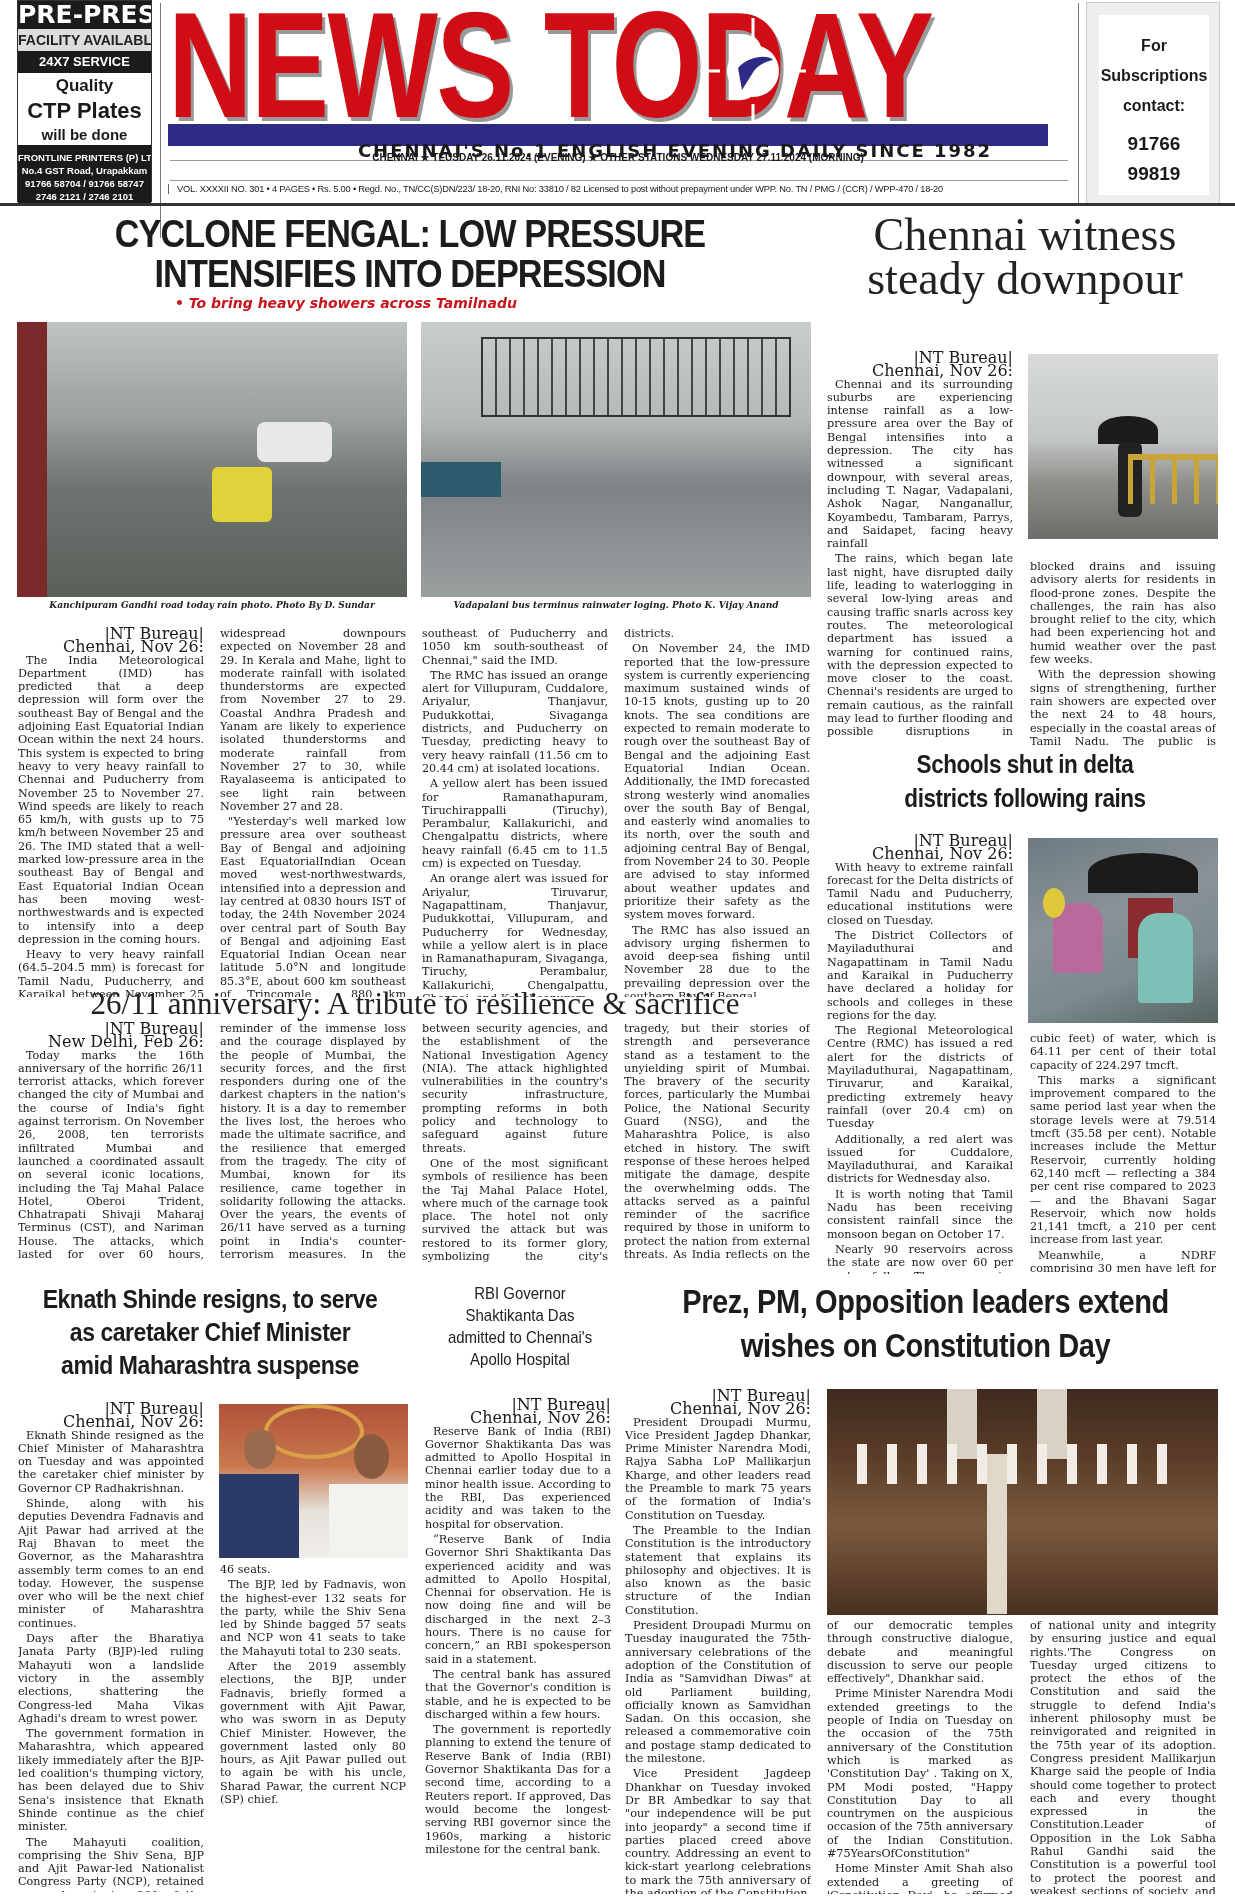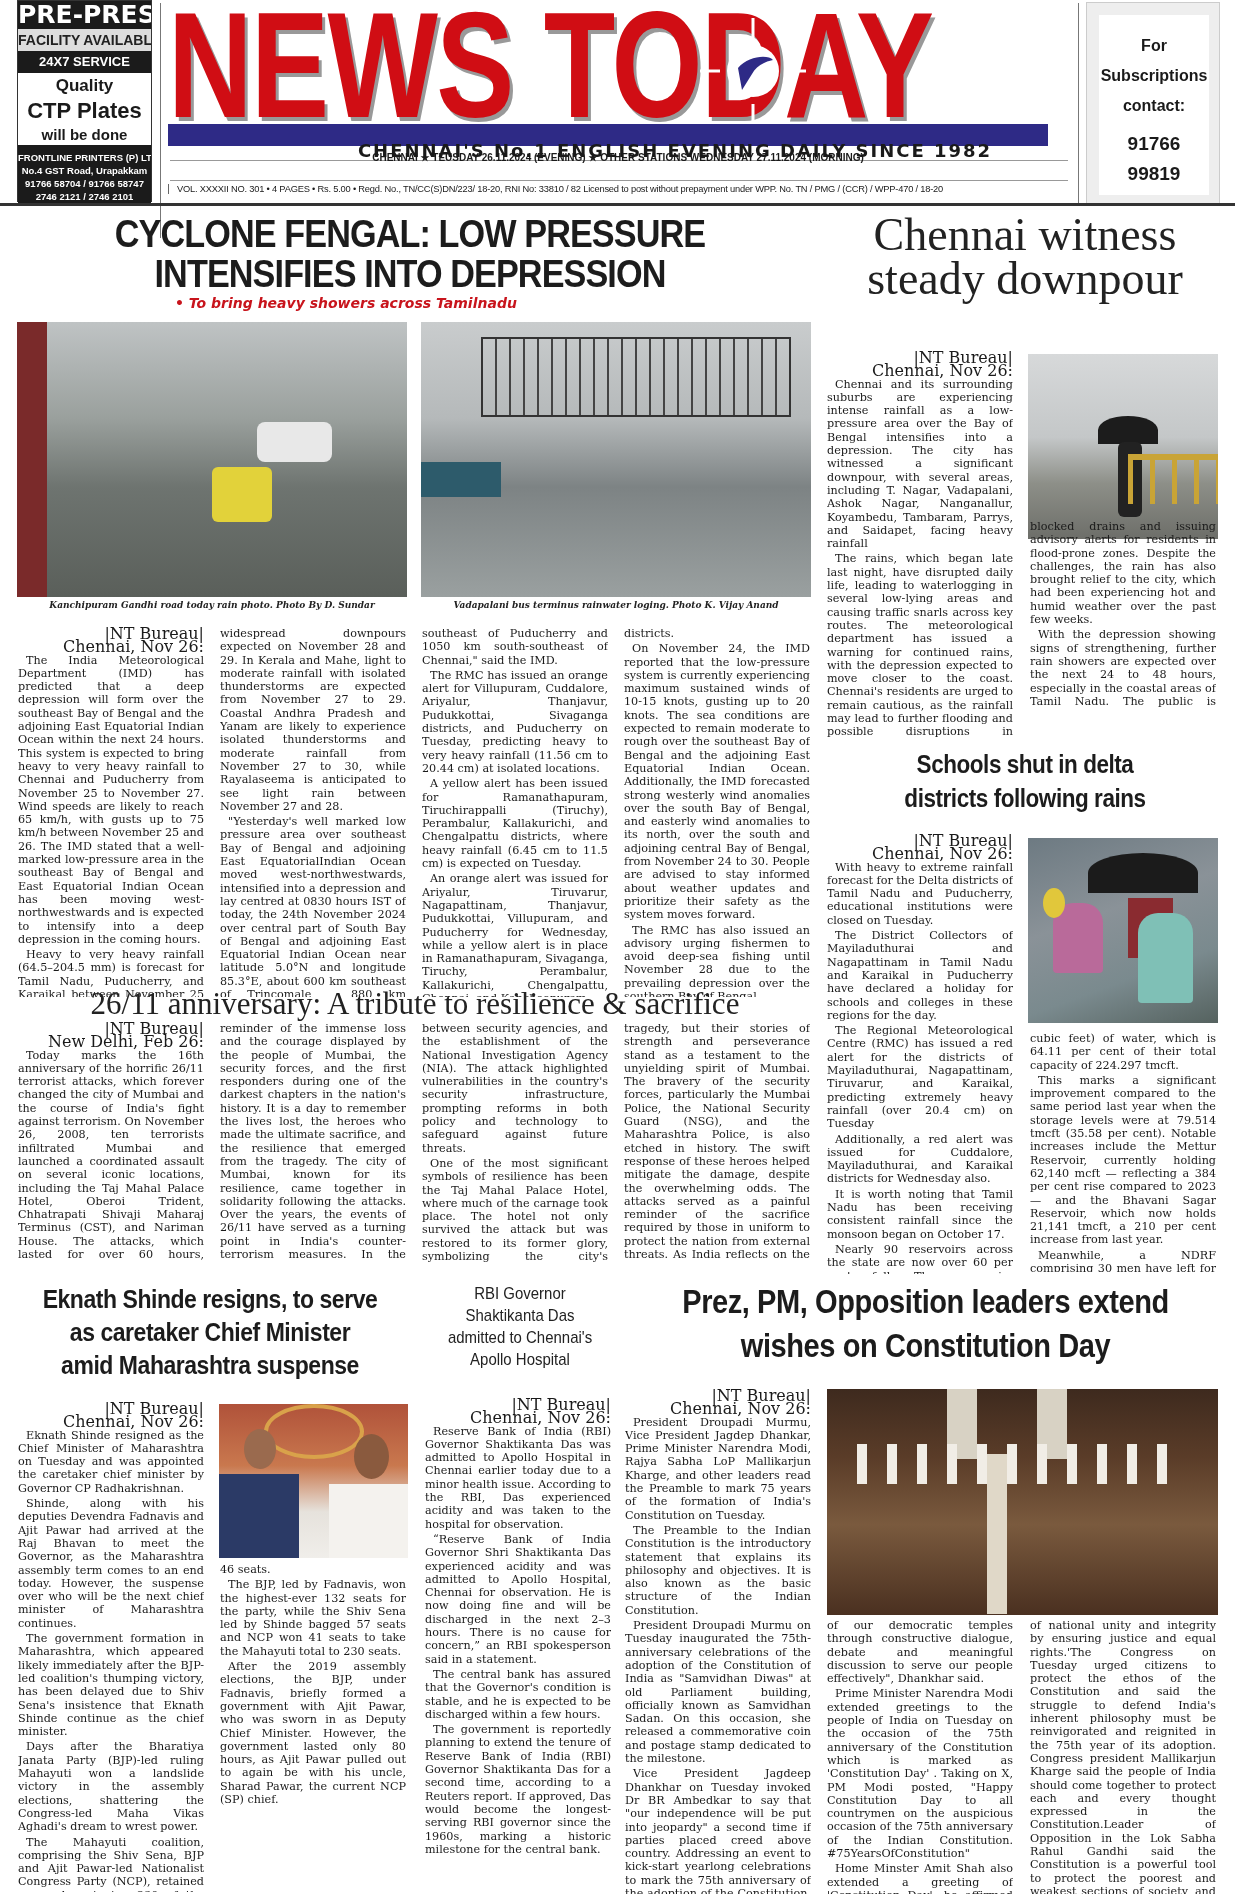--- a/index.html
+++ b/index.html
@@ -131,21 +131,21 @@
   <div class="byline">Chennai, Nov 26:</div>
   <p>Chennai and its surrounding suburbs are experiencing intense rainfall as a low-pressure area over the Bay of Bengal intensifies into a depression. The city has witnessed a significant downpour, with several areas, including T. Nagar, Vadapalani, Ashok Nagar, Nanganallur, Koyambedu, Tambaram, Parrys, and Saidapet, facing heavy rainfall</p>
   <p>The rains, which began late last night, have disrupted daily life, leading to waterlogging in several low-lying areas and causing traffic snarls across key routes. The meteorological department has issued a warning for continued rains, with the depression expected to move closer to the coast. Chennai's residents are urged to remain cautious, as the rainfall may lead to further flooding and possible disruptions in transportation.</p>
 
 </div>
 <div class="photo" style="left:1028px;top:354px;width:190px;height:185px;background:linear-gradient(180deg,#d7d9da 0%,#c4c7c8 45%,#8d8f88 70%,#6d6e69 100%)">
   <div class="abs" style="left:70px;top:62px;width:60px;height:28px;background:#1c1c1c;border-radius:50% 50% 0 0"></div>
   <div class="abs" style="left:90px;top:88px;width:24px;height:75px;background:#222;border-radius:6px"></div>
   <div class="abs" style="left:100px;top:100px;width:90px;height:50px;background:repeating-linear-gradient(90deg,#c9a436 0 5px,transparent 5px 22px),linear-gradient(#c9a436,#c9a436) 0 0/100% 6px no-repeat"></div>
 </div>
-<div class="col" style="left:1030px;top:520px;width:186px;height:190px">
+<div class="col" style="left:1030px;top:560px;width:186px;height:190px">
   <p style="text-indent:0">blocked drains and issuing advisory alerts for residents in flood-prone zones. Despite the challenges, the rain has also brought relief to the city, which had been experiencing hot and humid weather over the past few weeks.</p>
   <p>With the depression showing signs of strengthening, further rain showers are expected over the next 24 to 48 hours, especially in the coastal areas of Tamil Nadu. The public is advised to stay updated with weather warnings and take necessary precautions.</p>
 </div>
 
 <div class="abs hl" style="left:820px;top:747px;width:410px;font-size:25px;line-height:34px;letter-spacing:-0.5px;transform:scaleX(0.9);transform-origin:center top">
   <div>Schools shut in delta</div>
   <div>districts following rains</div>
 </div>
 <div class="col" style="left:827px;top:834px;width:186px;height:440px">
   <div class="byline">|NT Bureau|</div>
@@ -191,22 +191,22 @@
 <div class="abs hl" style="left:5px;top:1283px;width:410px;font-size:25px;line-height:33px;letter-spacing:-0.5px;transform:scaleX(0.92);transform-origin:center top">
   <div>Eknath Shinde resigns, to serve</div>
   <div>as caretaker Chief Minister</div>
   <div>amid Maharashtra suspense</div>
 </div>
 <div class="col" style="left:18px;top:1402px;width:186px;height:490px">
   <div class="byline">|NT Bureau|</div>
   <div class="byline">Chennai, Nov 26:</div>
   <p>Eknath Shinde resigned as the Chief Minister of Maharashtra on Tuesday and was appointed the caretaker chief minister by Governor CP Radhakrishnan.</p>
   <p>Shinde, along with his deputies Devendra Fadnavis and Ajit Pawar had arrived at the Raj Bhavan to meet the Governor, as the Maharashtra assembly term comes to an end today. However, the suspense over who will be the next chief minister of Maharashtra continues.</p>
+  <p>Days after the Bharatiya Janata Party (BJP)-led ruling Mahayuti won a landslide victory in the assembly elections, shattering the Congress-led Maha Vikas Aghadi's dream to wrest power.</p>
   <p>The government formation in Maharashtra, which appeared likely immediately after the BJP-led coalition's thumping victory, has been delayed due to Shiv Sena's insistence that Eknath Shinde continue as the chief minister.</p>
-  <p>Days after the Bharatiya Janata Party (BJP)-led ruling Mahayuti won a landslide victory in the assembly elections, shattering the Congress-led Maha Vikas Aghadi's dream to wrest power.</p>
   <p>The Mahayuti coalition, comprising the Shiv Sena, BJP and Ajit Pawar-led Nationalist Congress Party (NCP), retained power by winning 230 of the 288 assembly seats in the just-concluded state polls, leaving the Aghadi with just</p>
 </div>
 <div class="photo" style="left:219px;top:1404px;width:189px;height:154px;background:linear-gradient(180deg,#b0523a 0%,#c9784e 40%,#e6e2dc 70%,#f0eeea 100%)">
   <div class="abs" style="left:45px;top:0;width:100px;height:55px;border-radius:50%;border:4px solid #d9a24a"></div>
   <div class="abs" style="left:0;top:70px;width:80px;height:84px;background:#2b3a66"></div>
   <div class="abs" style="left:110px;top:80px;width:79px;height:74px;background:#f4f2ee"></div>
   <div class="abs" style="left:135px;top:30px;width:35px;height:45px;background:#8a5a3e;border-radius:50%"></div>
   <div class="abs" style="left:25px;top:25px;width:32px;height:40px;background:#9a6a4e;border-radius:50%"></div>
 </div>
 <div class="col" style="left:220px;top:1563px;width:186px;height:330px">

